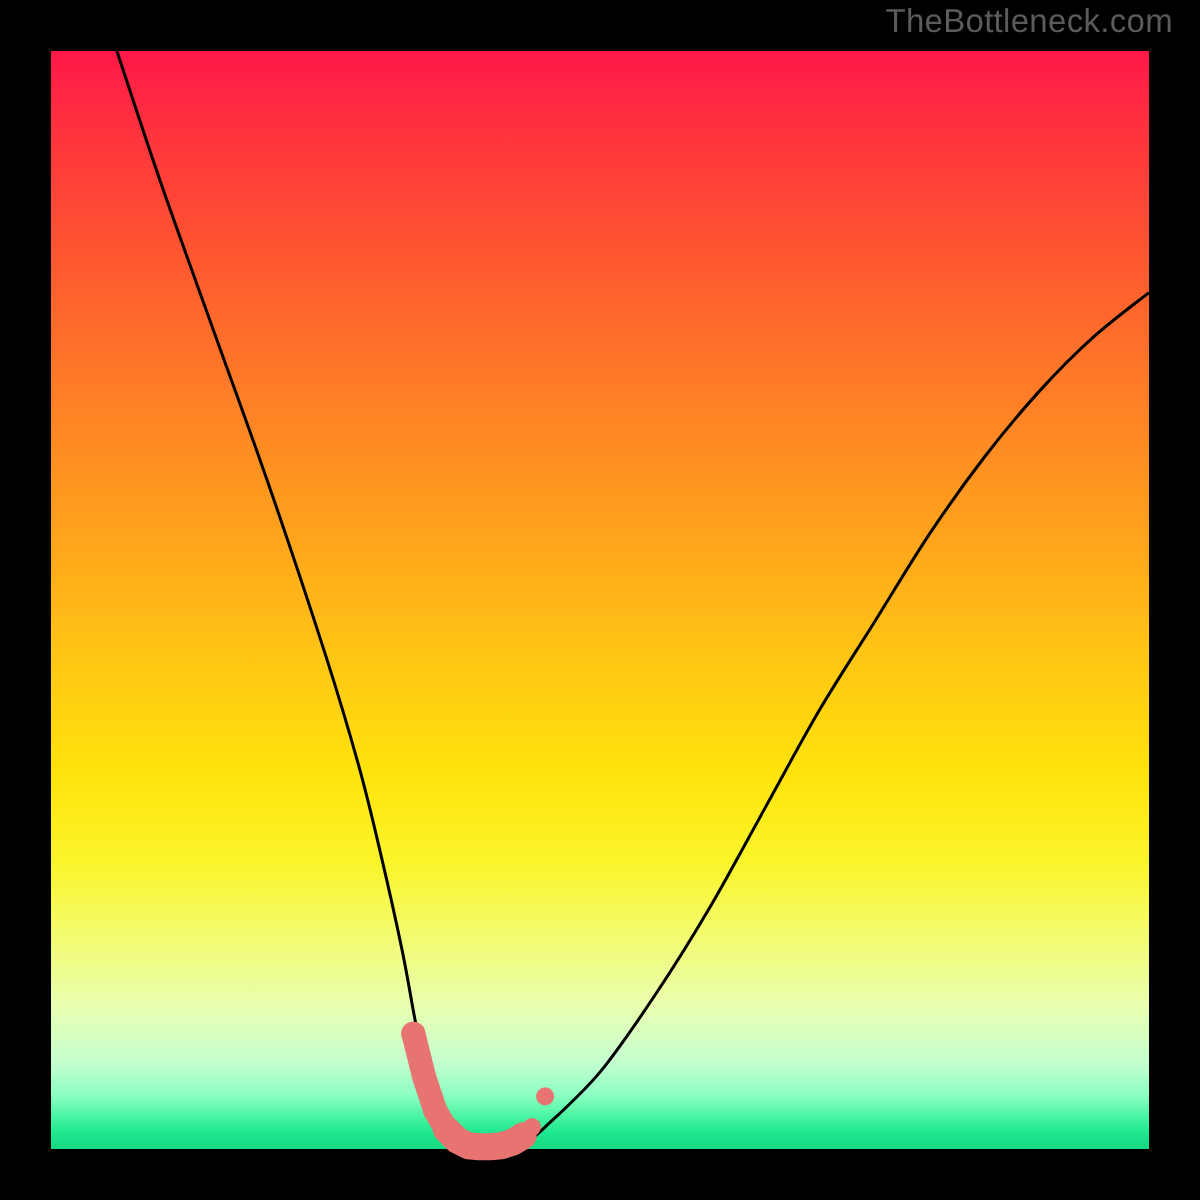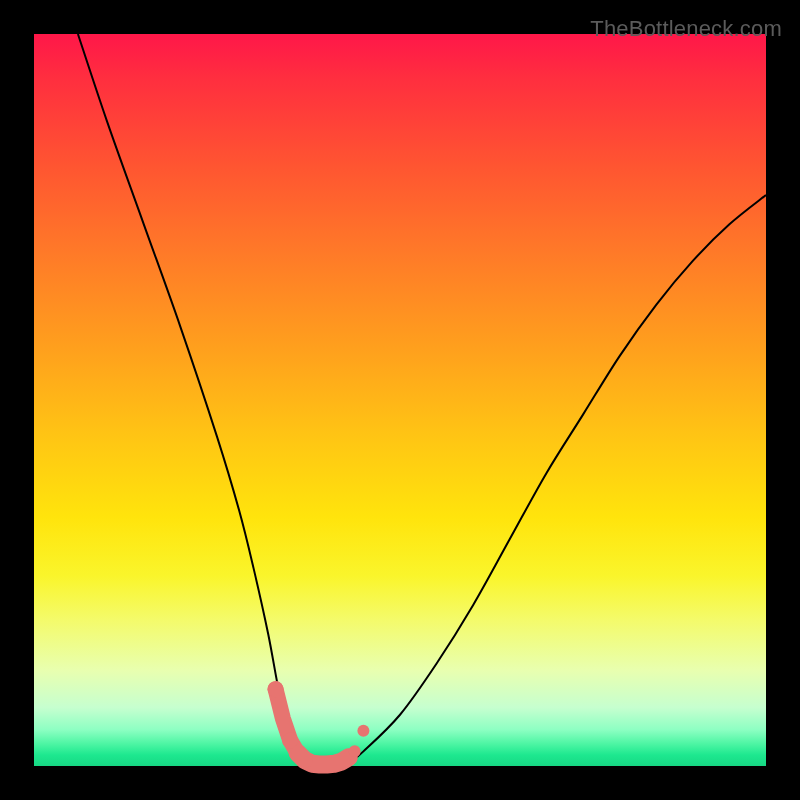--- a/index.html
+++ b/index.html
@@ -40,21 +40,21 @@
       #e8ffb0 87%,
       #c6ffcf 92%,
       #8effc3 95%,
       #4cf5a3 97%,
       #1de88f 98.5%,
       #17d884 100%
     );
   }
   .watermark {
     position: absolute;
-    top: 16px;
+    top: 1px;
     right: 18px;
     color: #5b5b5b;
     font-size: 22px;
     letter-spacing: 0.2px;
   }
   svg.curves {
     position: absolute;
     top: 0;
     left: 0;
   }

